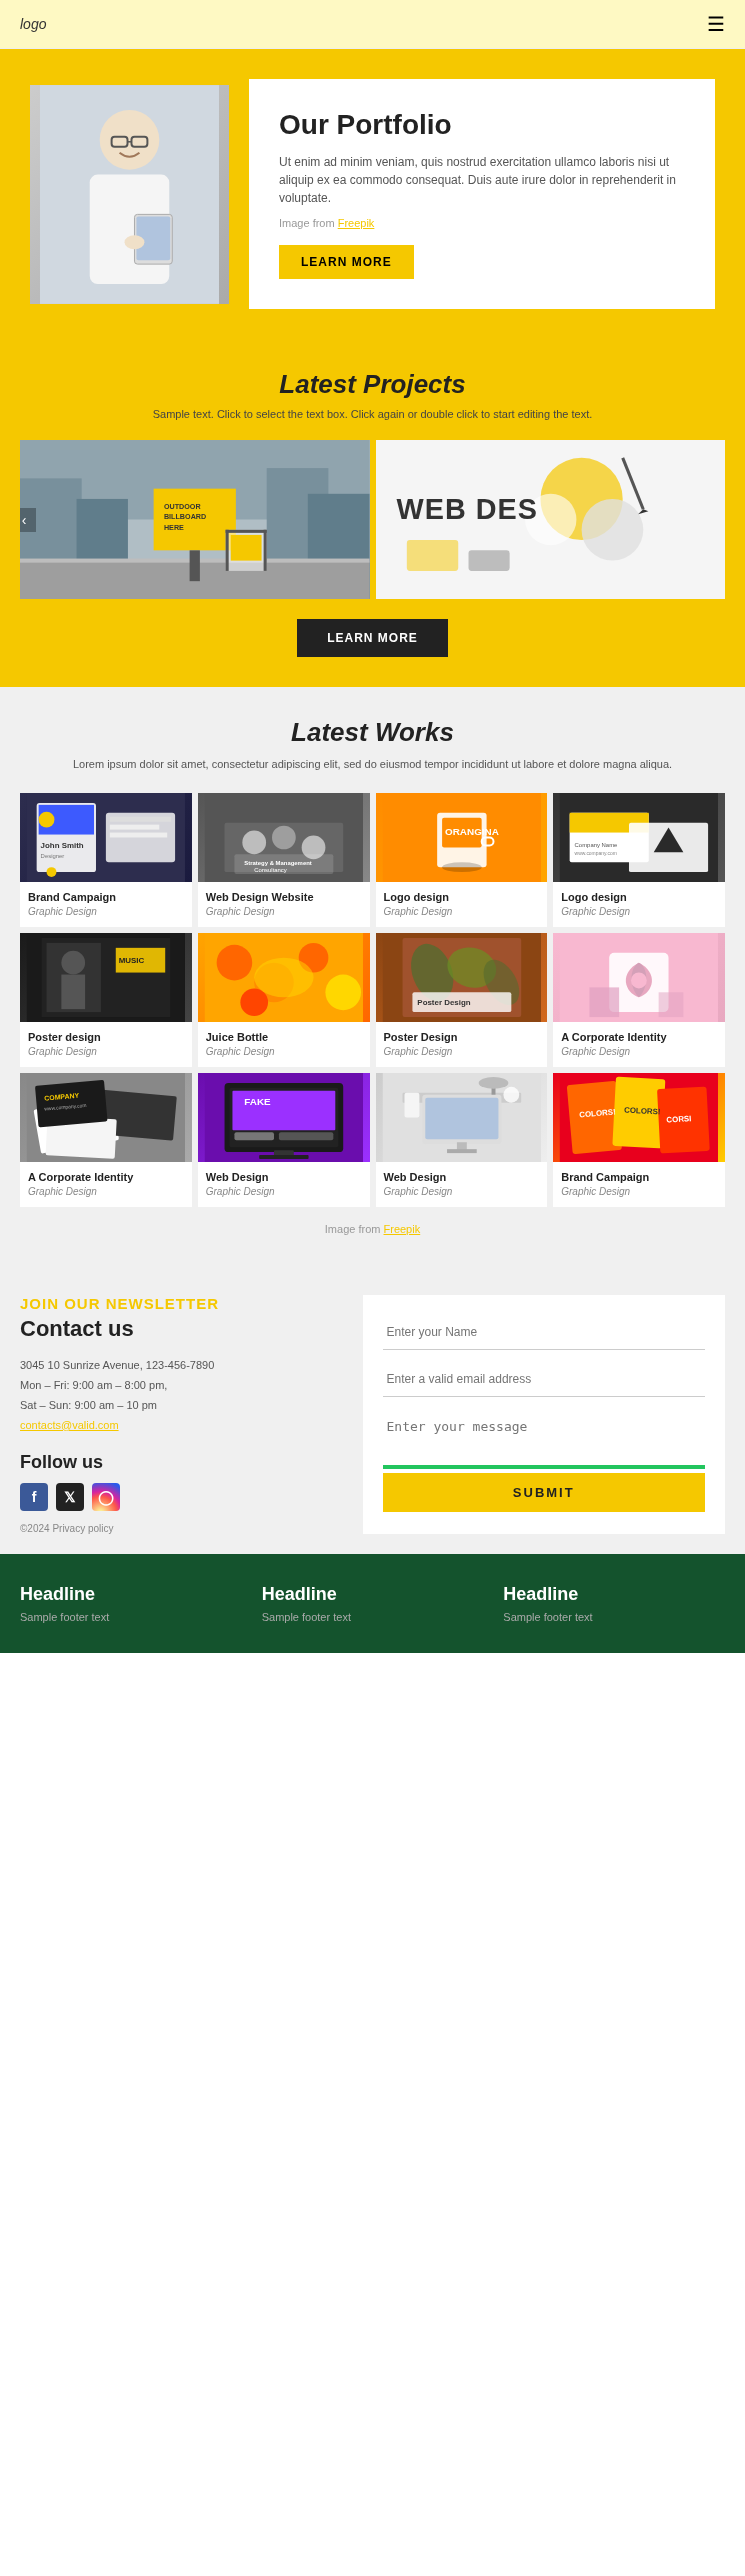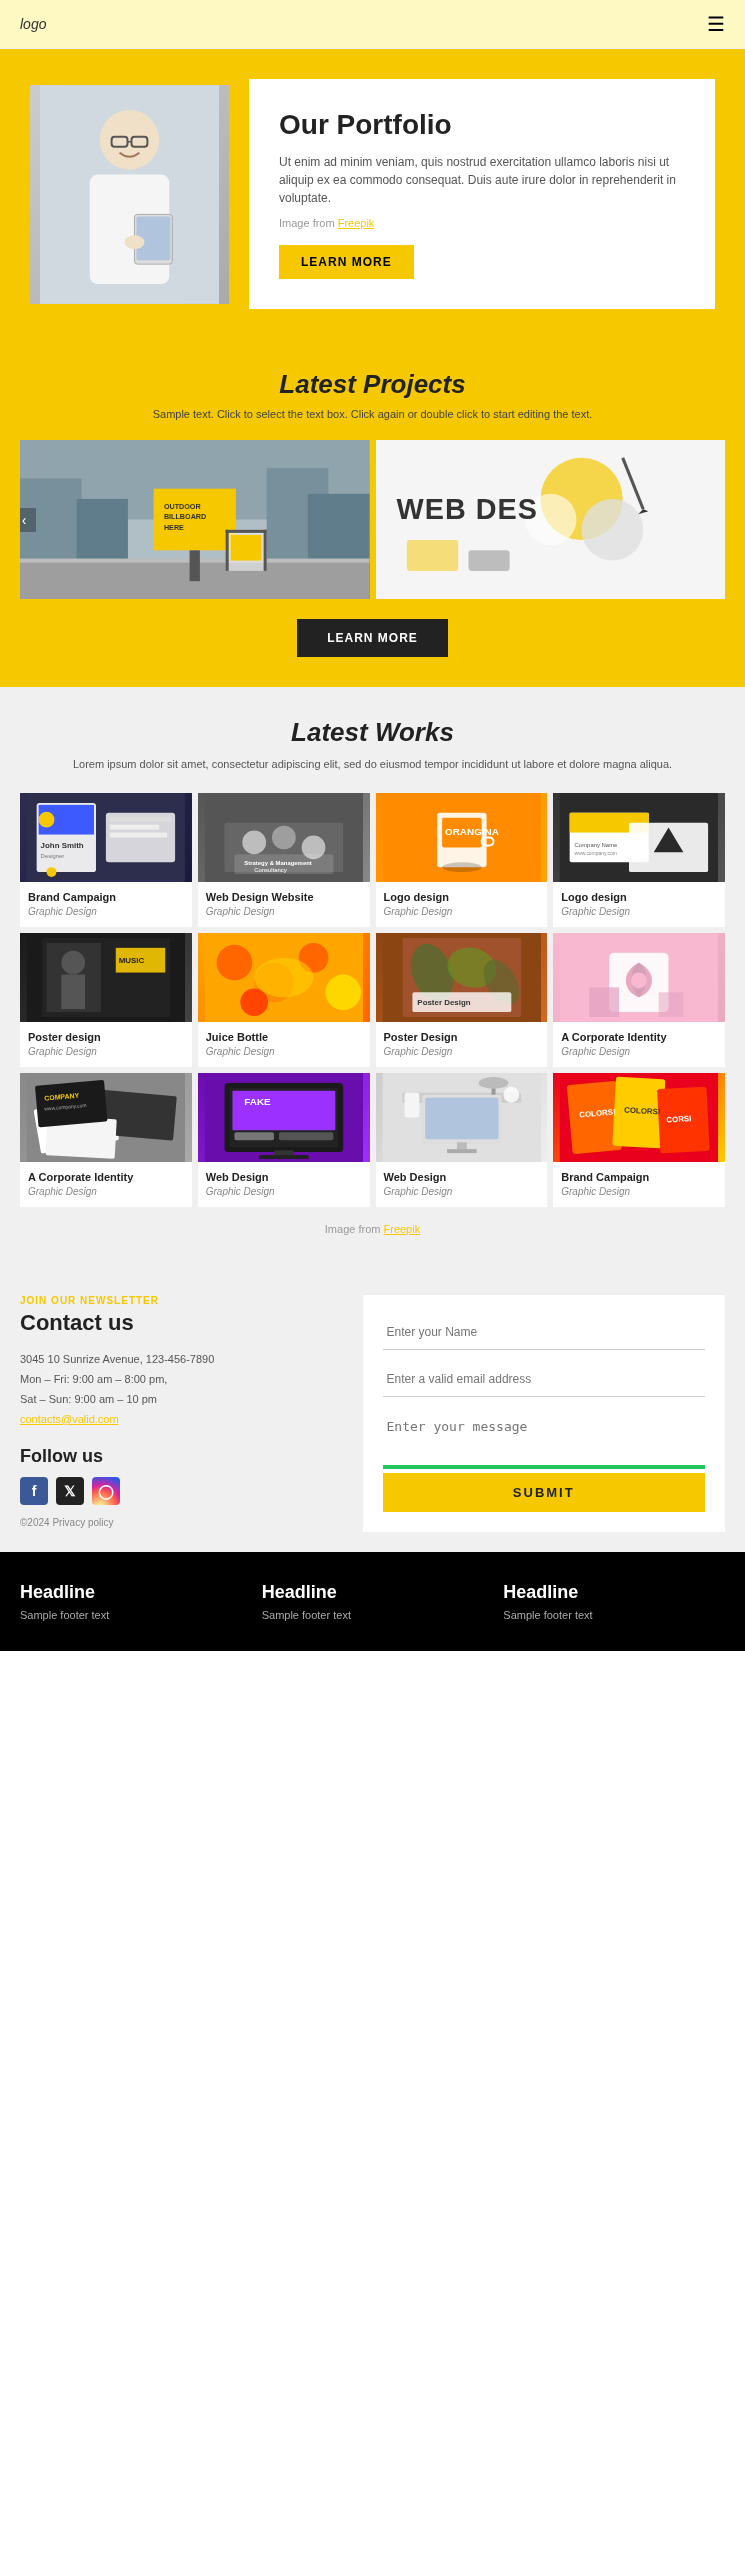--- a/index.html
+++ b/index.html
@@ -101,21 +101,21 @@
     .thumb-web-desk { background: linear-gradient(135deg, #ccc 0%, #eee 100%); }
     .thumb-brand-colors { background: linear-gradient(135deg, #e8001d 0%, #ff6600 50%, #ffcc00 100%); }
 
     .freepik-note { text-align: center; font-size: 11px; color: #999; margin-top: 8px; }
     .freepik-note a { color: #f5c800; text-decoration: underline; }
 
     
     .section-contact { background: #f0f0f0; padding: 30px 20px 20px; }
     .contact-wrapper { display: flex; gap: 20px; }
     .contact-left { flex: 1; }
-    .newsletter-label { font-size: 10px; font-weight: 700; color: #f5c800; letter-spacing: 1px; text-transform: uppercase; margin-bottom: 4px; }
+    .newsletter-label { font-size: 15px; font-weight: 700; color: #f5c800; letter-spacing: 1px; text-transform: uppercase; margin-bottom: 4px; }
     .contact-heading { font-size: 22px; font-weight: 900; color: #222; margin-bottom: 14px; }
     .contact-info { font-size: 11px; color: #555; line-height: 1.8; margin-bottom: 16px; }
     .contact-info a { color: #f5c800; text-decoration: underline; }
     .follow-heading { font-size: 18px; font-weight: 900; color: #222; margin-bottom: 10px; }
     .social-icons { display: flex; gap: 8px; margin-bottom: 12px; }
     .social-icon {
       width: 28px; height: 28px; border-radius: 4px;
       display: flex; align-items: center; justify-content: center;
       font-size: 14px; font-weight: bold; color: #fff; cursor: pointer;
     }
@@ -136,21 +136,21 @@
       outline: none; background: transparent; resize: none; height: 60px;
     }
     .btn-submit {
       width: 100%; background: #f5c800; border: none;
       padding: 12px; font-size: 13px; font-weight: 700;
       cursor: pointer; letter-spacing: 2px; text-transform: uppercase; color: #222;
     }
 
     
     .footer {
-      background: #000000; padding: 30px 20px;
+      background: #14532d; padding: 30px 20px;
       display: flex; gap: 20px;
     }
     .footer-col { flex: 1; }
     .footer-title { font-size: 18px; font-weight: 900; color: #fff; margin-bottom: 6px; }
     .footer-text { font-size: 11px; color: #aaa; }
   </style>
 </head>
 <body>
 
 <header class="header">

